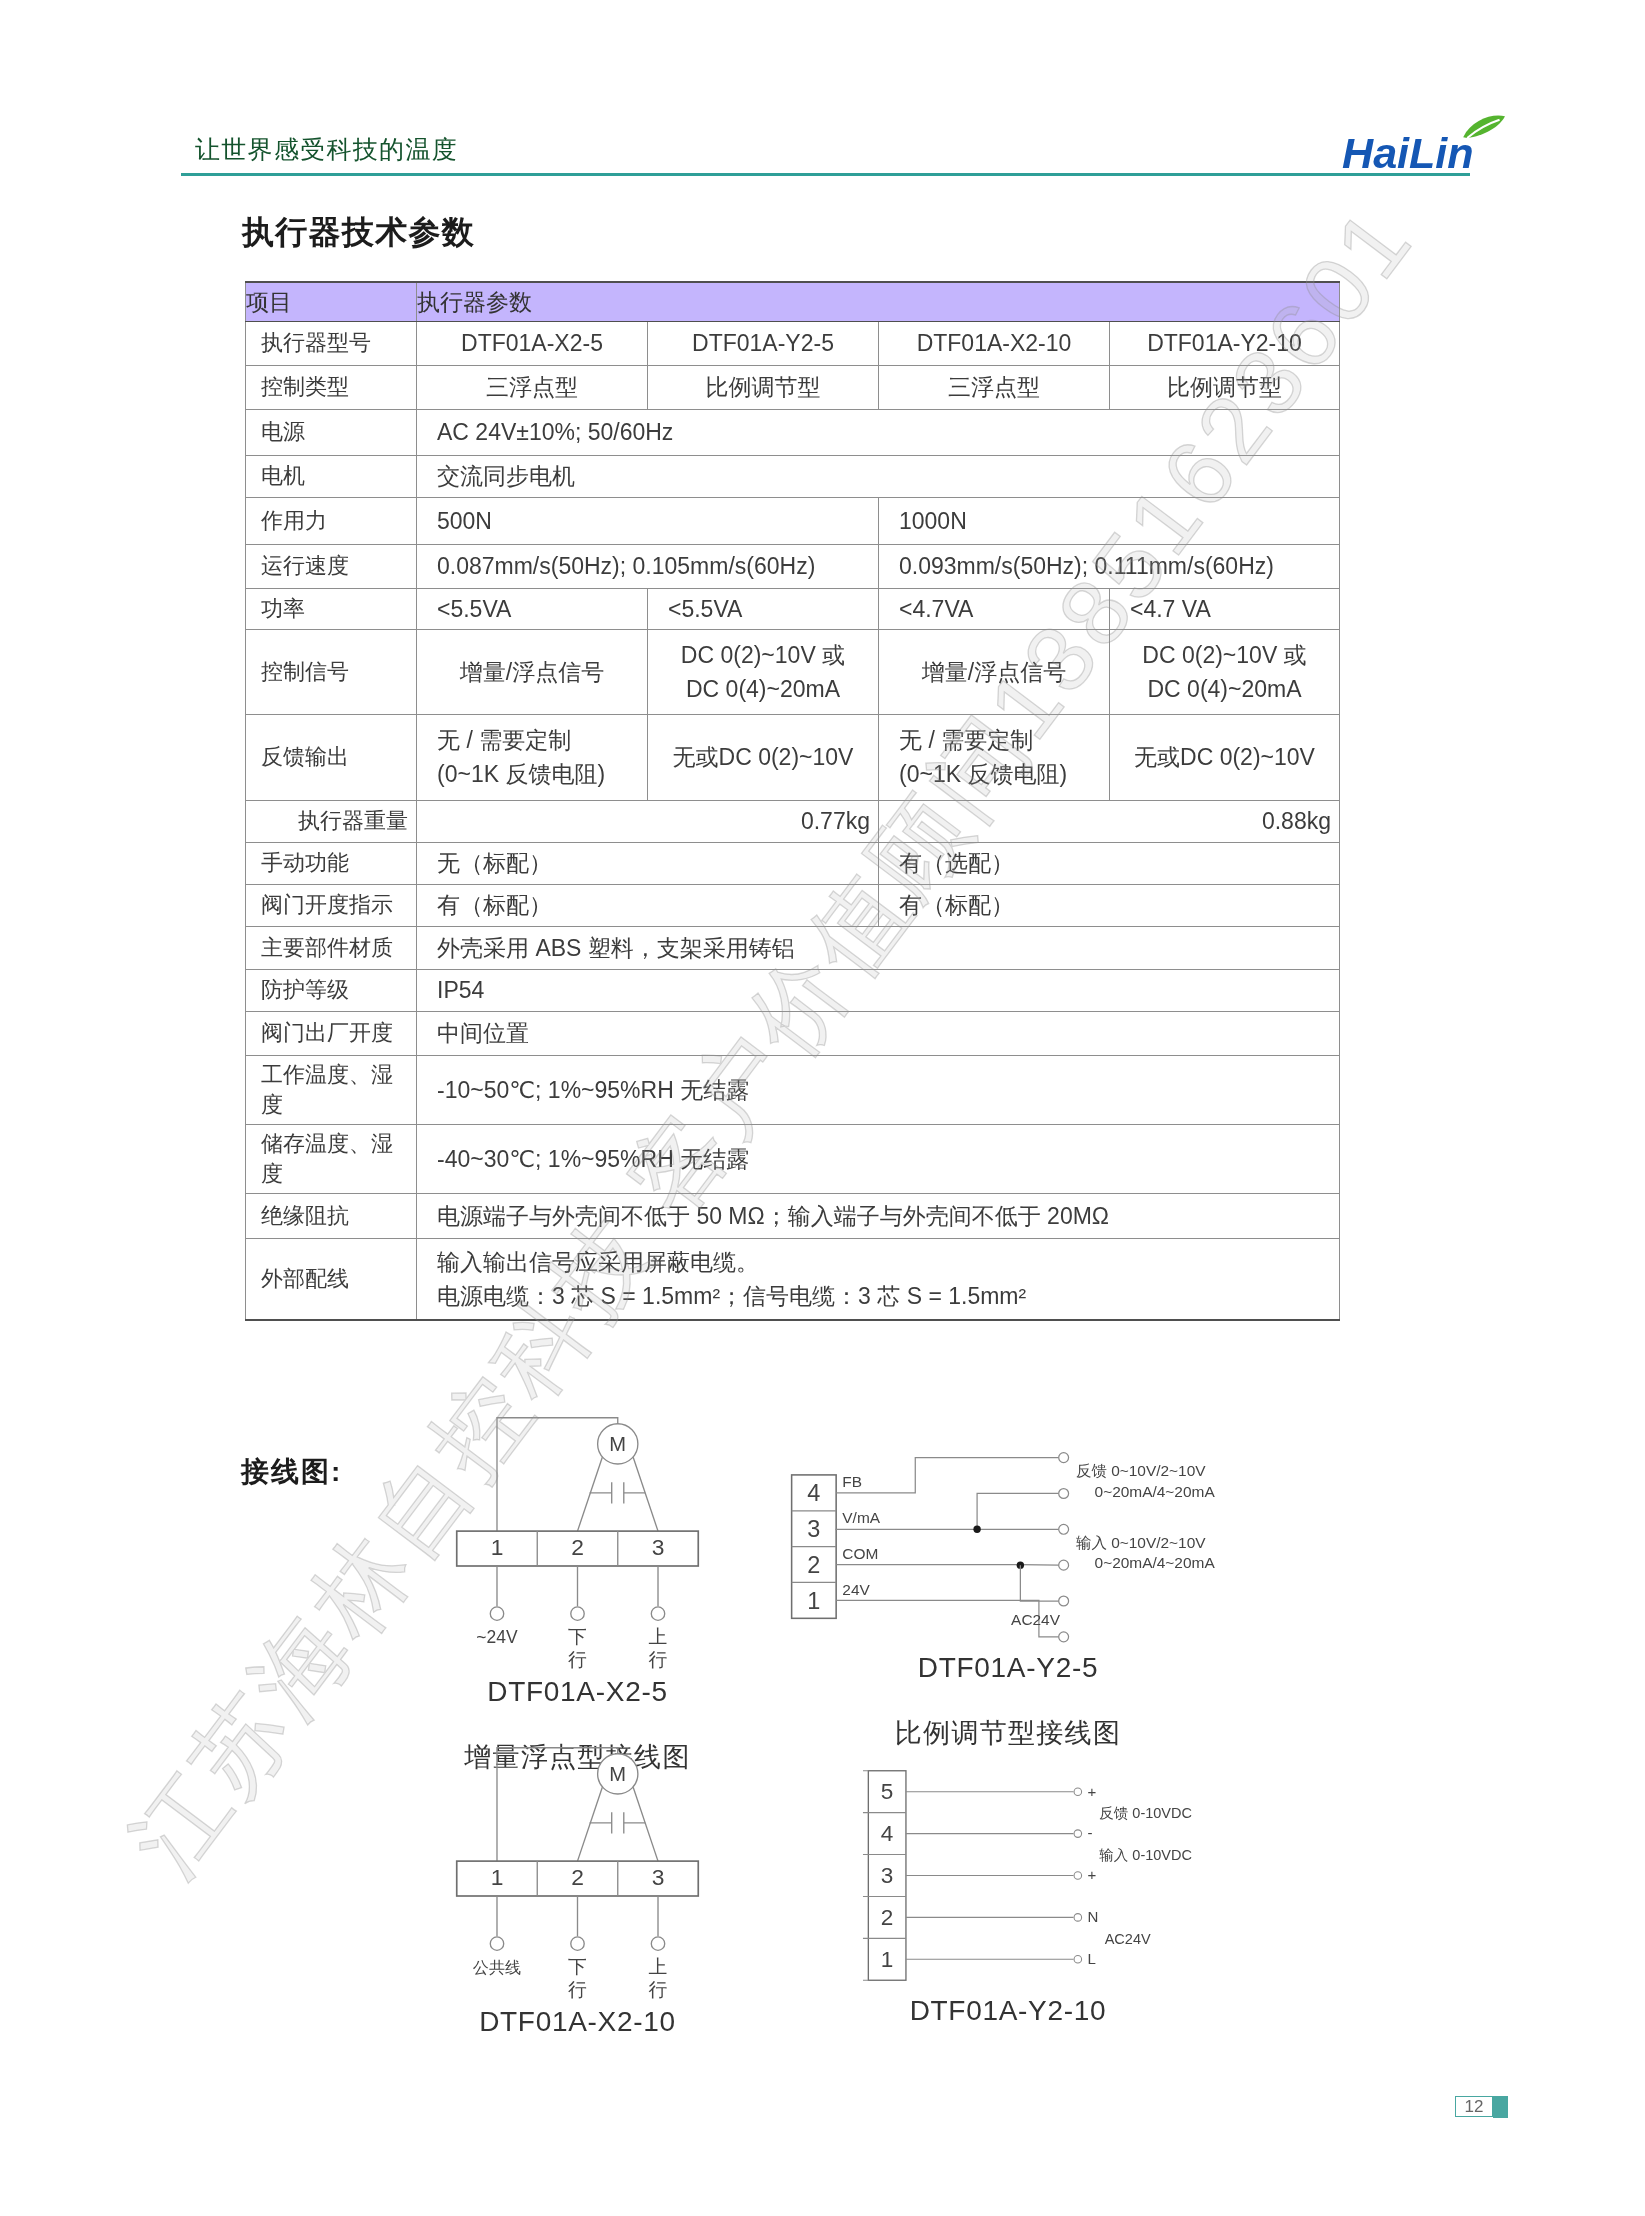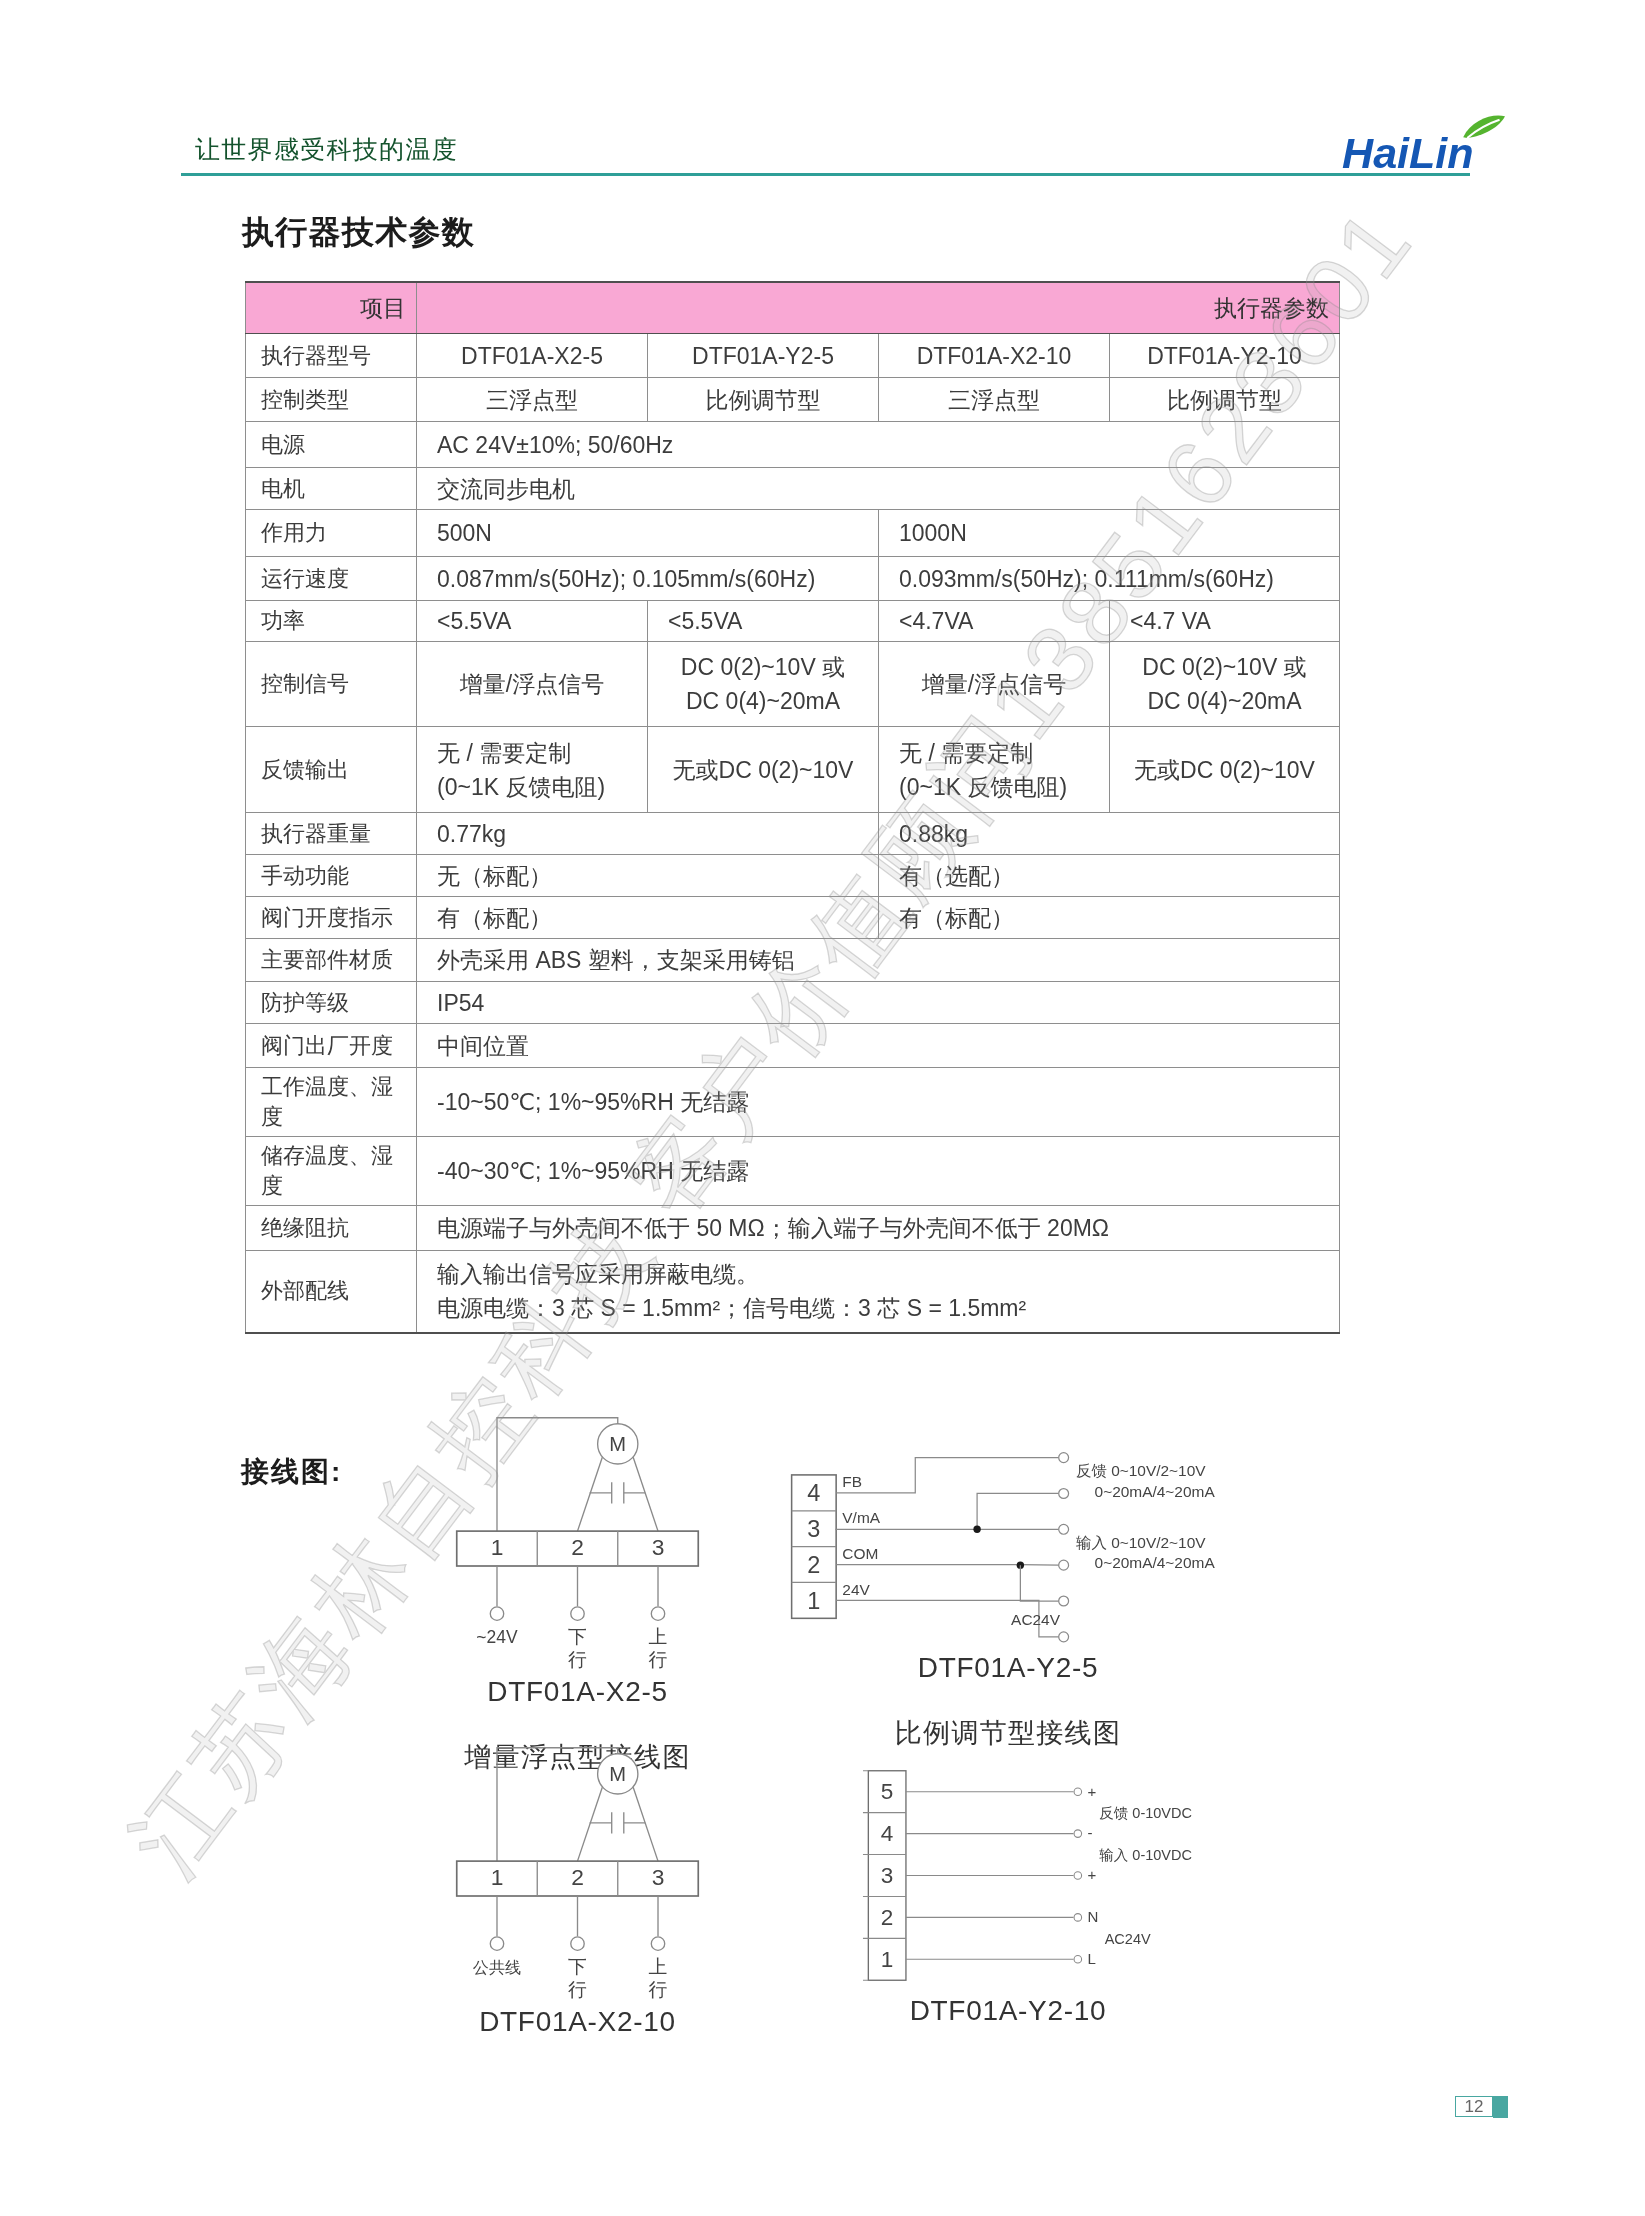--- a/index.html
+++ b/index.html
@@ -11,21 +11,21 @@
   .slogan{position:absolute;left:183px;top:133px;font-size:25px;color:#14532d;letter-spacing:1.3px;margin-left:12px;}
   .header-underline{position:absolute;left:181px;top:173px;width:1289px;height:2.7px;background:#2f9f98;}
   .logo{position:absolute;left:1338px;top:113px;width:175px;height:70px;}
   
   .page-title{position:absolute;left:242px;top:211px;font-size:32px;font-weight:bold;color:#1c1c1c;letter-spacing:1.3px;}
   
   .spec-wrap{position:absolute;left:245px;top:281px;}
   table.spec{border-collapse:collapse;table-layout:fixed;width:1095px;}
   table.spec td{border:0.7px solid #8e8e8e;font-size:23px;color:#3c3c3c;padding:4px 8px 4px 20px;line-height:30px;vertical-align:middle;}
   table.spec td.lbl{padding-left:15px;font-size:22px;}
-  table.spec tr.head-row td{background:#f9a8d4;border-top:2px solid #4f4f4f;border-bottom:1.3px solid #4f4f4f;text-align:right;padding:10px;font-size:23px;color:#333;}
+  table.spec tr.head-row td{background:#c4b5fd;border-top:2px solid #4f4f4f;border-bottom:1.3px solid #4f4f4f;text-align:left;padding:0;font-size:23px;color:#333;}
   table.spec tr:last-child td{border-bottom:2px solid #4f4f4f;}
   table.spec td.ctr{text-align:center;padding-left:8px;padding-right:8px;}
   table.spec td .ln{line-height:34px;}
   
   .wiring-label{position:absolute;left:241px;top:1453px;font-size:28px;font-weight:bold;color:#1c1c1c;letter-spacing:2px;}
   .diag{position:absolute;text-align:center;}
   .diag svg{display:block;margin:0 auto;}
   .diag .cap{font-size:28px;color:#333;margin-top:4px;letter-spacing:0.7px;}
   .diag .subcap{font-size:27px;color:#333;margin-top:31px;letter-spacing:1.3px;}
   #diag1{left:415px;top:1407px;width:325px;}
@@ -135,21 +135,21 @@
             <div class="ln">无 / 需要定制</div>
             <div class="ln">(0~1K 反馈电阻)</div>
           </td>
           <td class="val ctr">无或DC 0(2)~10V</td>
           <td class="val">
             <div class="ln">无 / 需要定制</div>
             <div class="ln">(0~1K 反馈电阻)</div>
           </td>
           <td class="val ctr">无或DC 0(2)~10V</td>
         </tr>
-        <tr style="height: 42px;">
+        <tr style="height: 42px; text-align: right;">
           <td class="lbl">执行器重量</td>
           <td colspan="2" class="val">0.77kg</td>
           <td colspan="2" class="val">0.88kg</td>
         </tr>
         <tr style="height: 42px;">
           <td class="lbl">手动功能</td>
           <td colspan="2" class="val">无（标配）</td>
           <td colspan="2" class="val">有（选配）</td>
         </tr>
         <tr style="height: 42px;">

